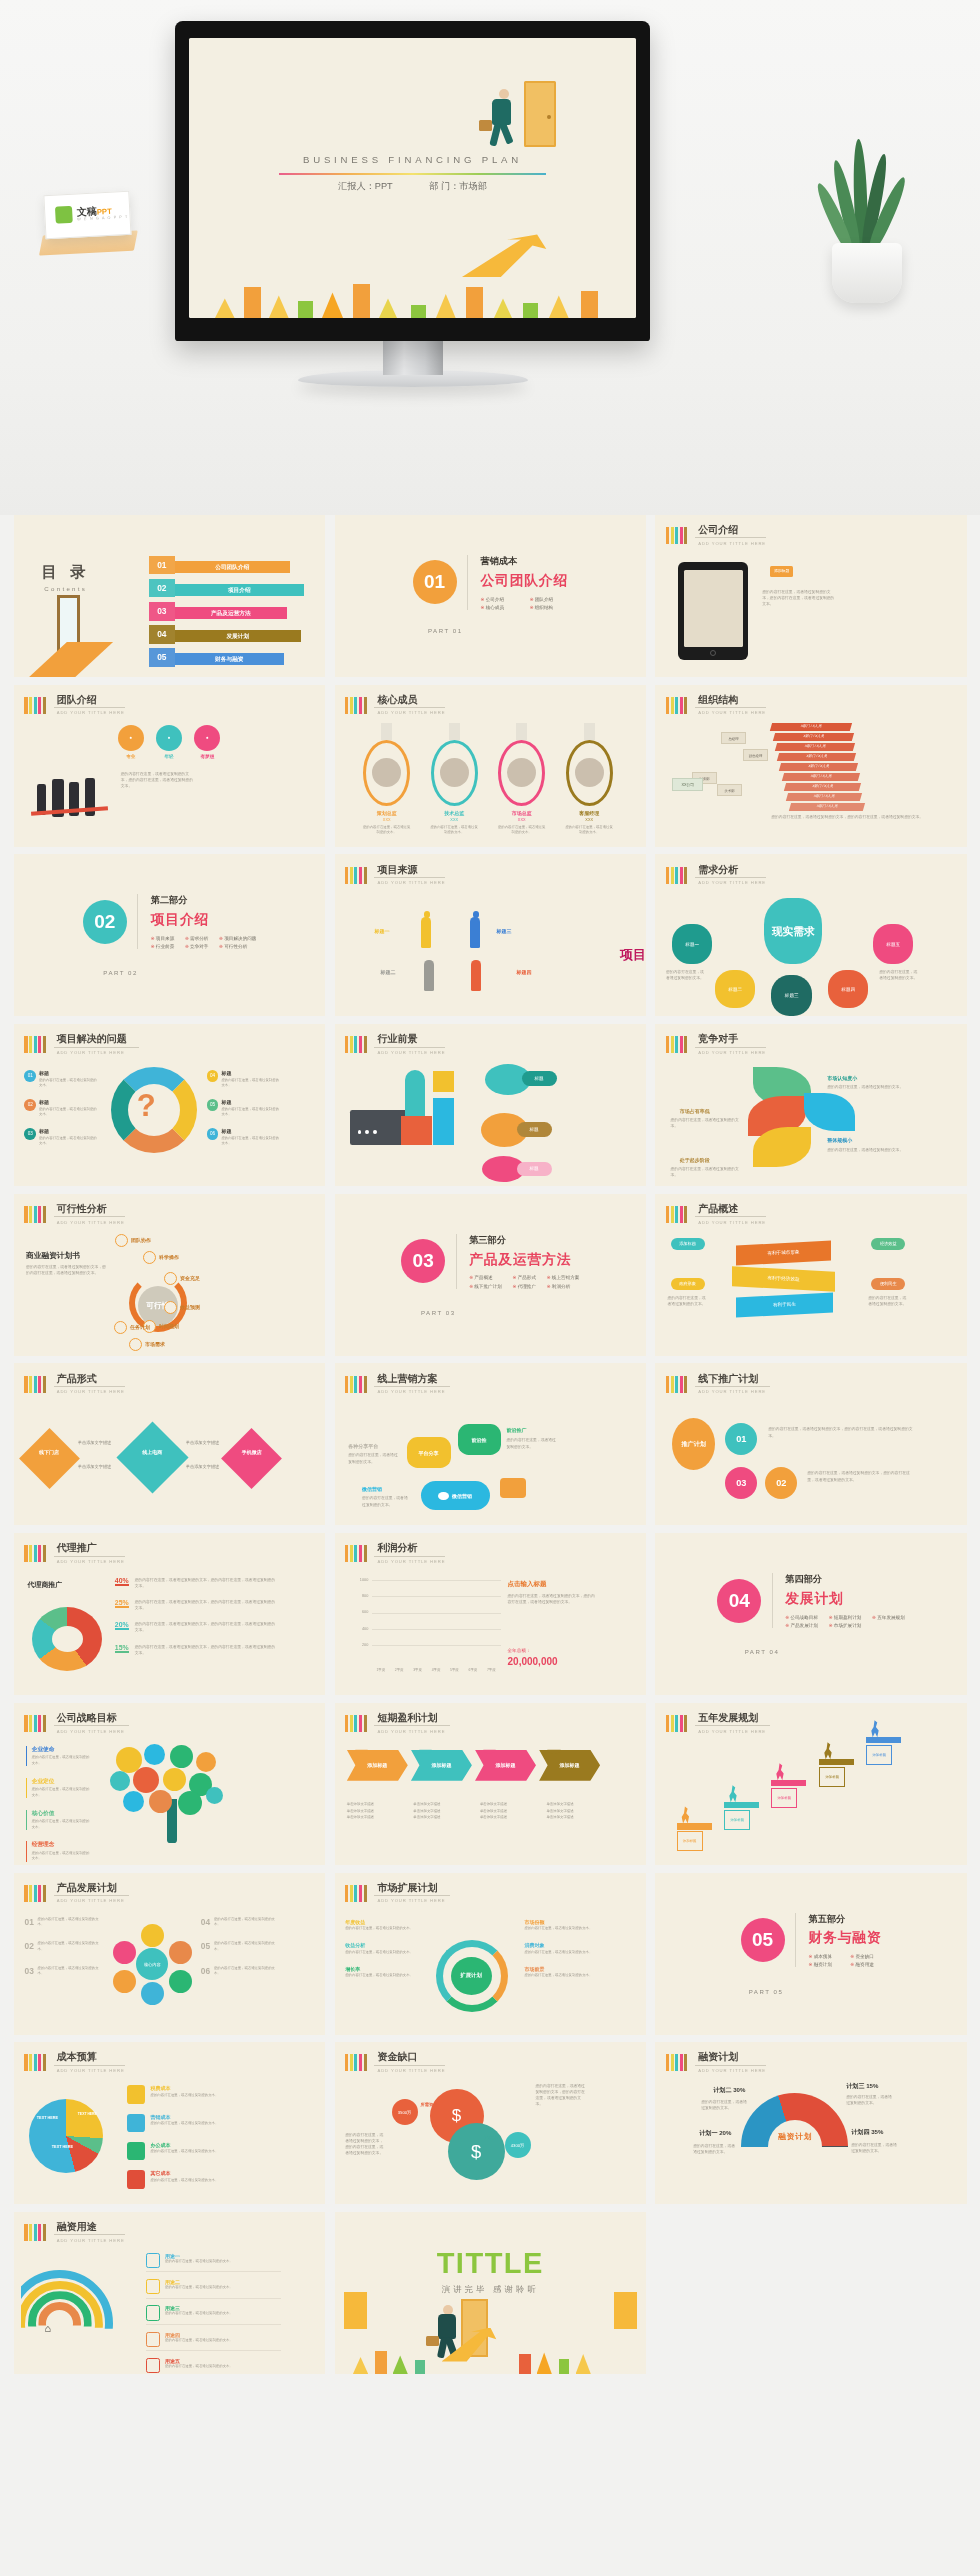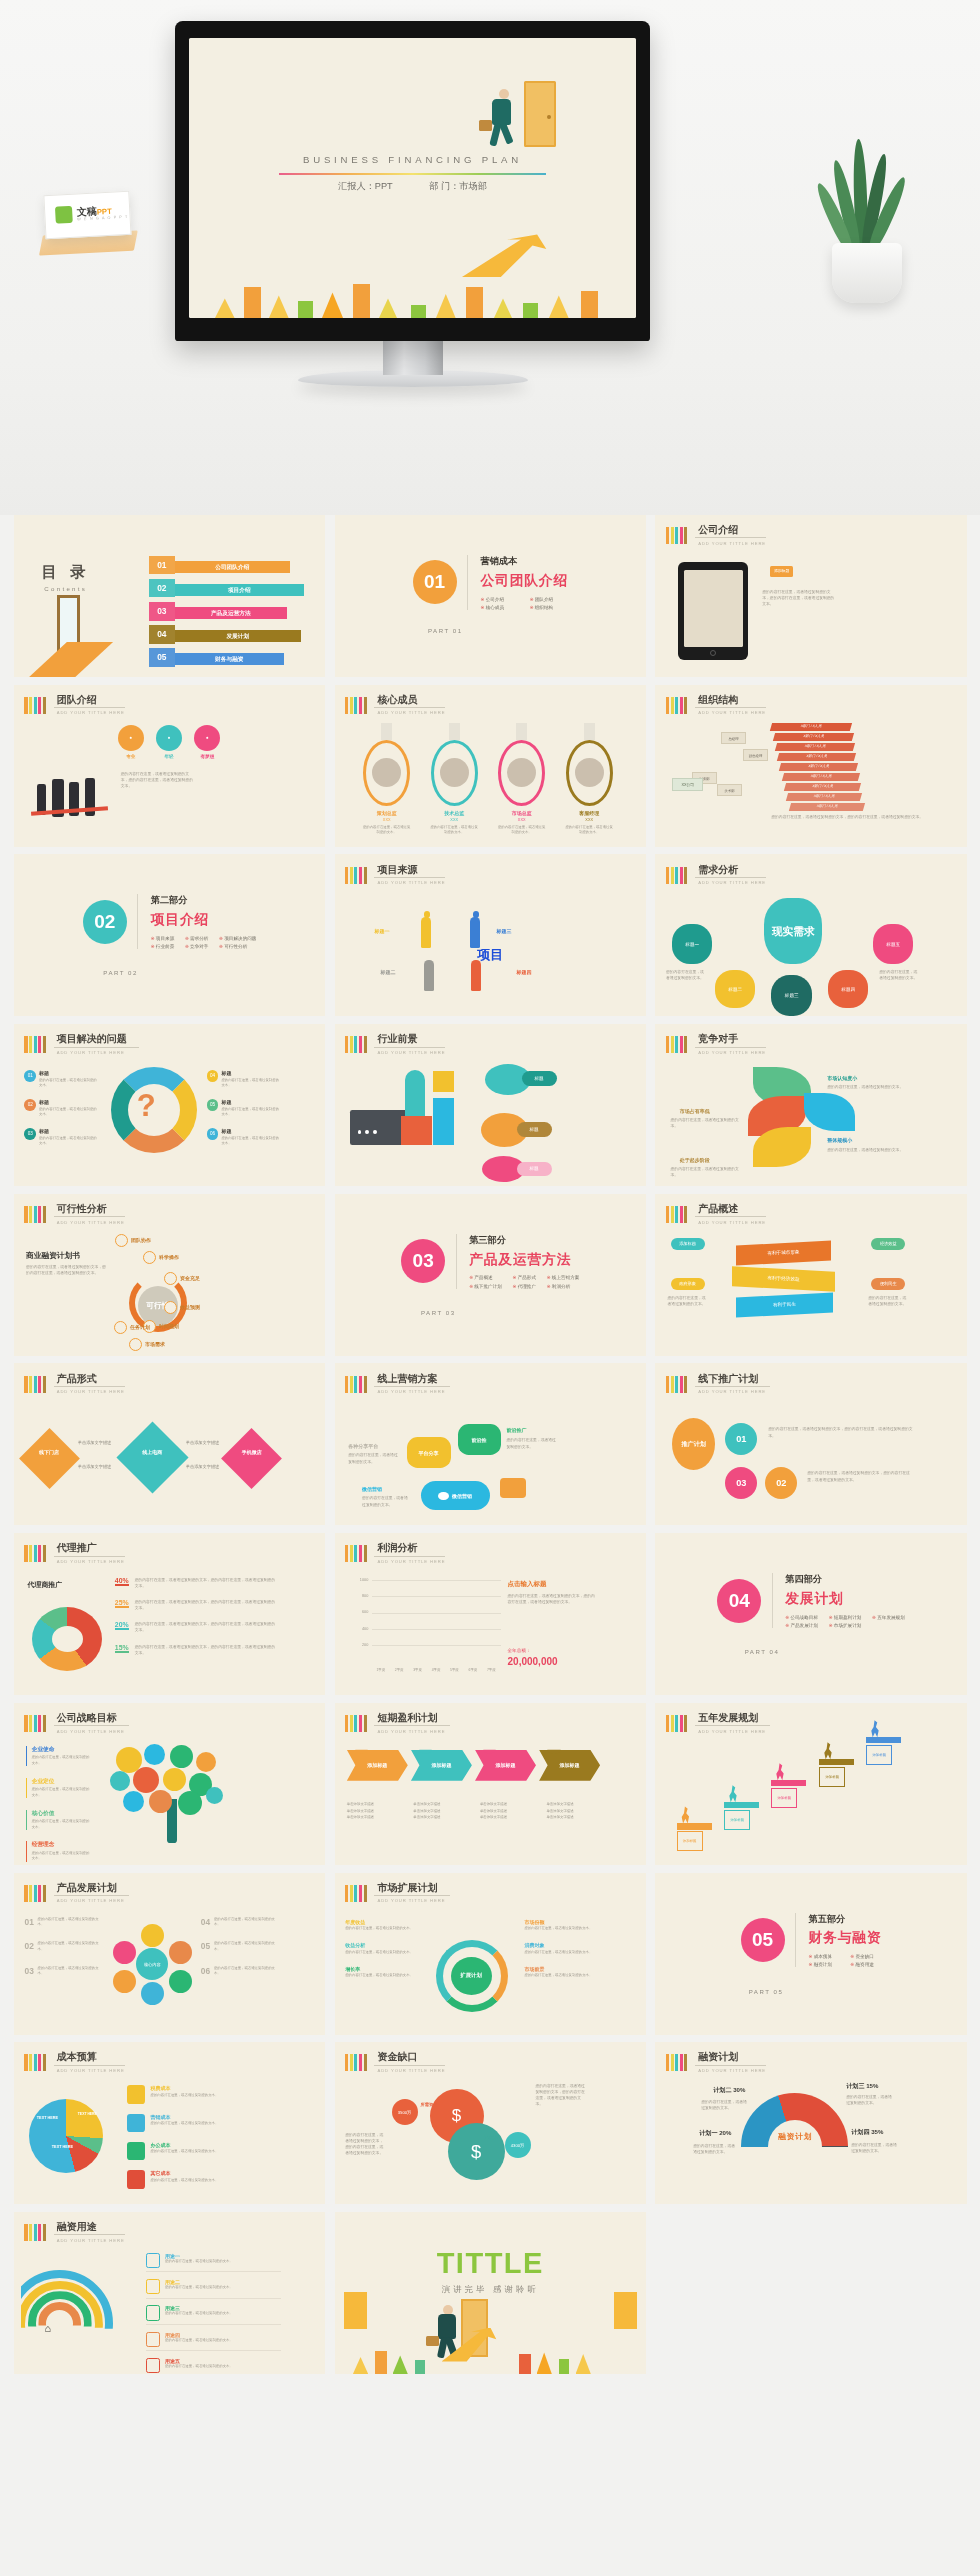--- a/index.html
+++ b/index.html
@@ -435,21 +435,21 @@
     <div class="lbl" style="left:40px;top:74px;color:#f2c12e">标题一</div>
     <div class="lbl" style="left:46px;top:115px;color:#9b9b95">标题二</div>
     <div class="lbl" style="left:162px;top:74px;color:#3b7fd4">标题三</div>
     <div class="lbl" style="left:182px;top:115px;color:#e8613c">标题四</div>
     <div style="position:absolute;left:86px;top:63px;width:10.7px;height:31px;background:#f2c12e;border-radius:4.6px 4.6px 1.5px 1.5px"></div>
     <div style="position:absolute;left:89px;top:57px;width:6.9px;height:6.9px;border-radius:50%;background:#f2c12e"></div>
     <div style="position:absolute;left:135px;top:63px;width:10.7px;height:31px;background:#3b7fd4;border-radius:4.6px 4.6px 1.5px 1.5px"></div>
     <div style="position:absolute;left:138px;top:57px;width:6.9px;height:6.9px;border-radius:50%;background:#3b7fd4"></div>
     <div style="position:absolute;left:89px;top:106px;width:10.7px;height:31px;background:#9b9b95;border-radius:4.6px 4.6px 1.5px 1.5px"></div>
     <div style="position:absolute;left:136px;top:106px;width:10.7px;height:31px;background:#e8613c;border-radius:4.6px 4.6px 1.5px 1.5px"></div>
-    <div style="position:absolute;left:0;right:0;top:92px;text-align:center;font-size:13px;font-weight:800;color:#1d4ed8">项目</div>
+    <div style="position:absolute;left:0;right:0;top:92px;text-align:right;font-size:13px;font-weight:800;color:#be185d">项目</div>
   </div>
 
   <div class="slide">
     <div class="sh">
         <div class="sh-bars">
           <i style="background:#f2a03c"></i>
           <i style="background:#e8d44d"></i>
           <i style="background:#3fc1be"></i>
           <i style="background:#ef4b80"></i>
           <i style="background:#b0873a"></i>

